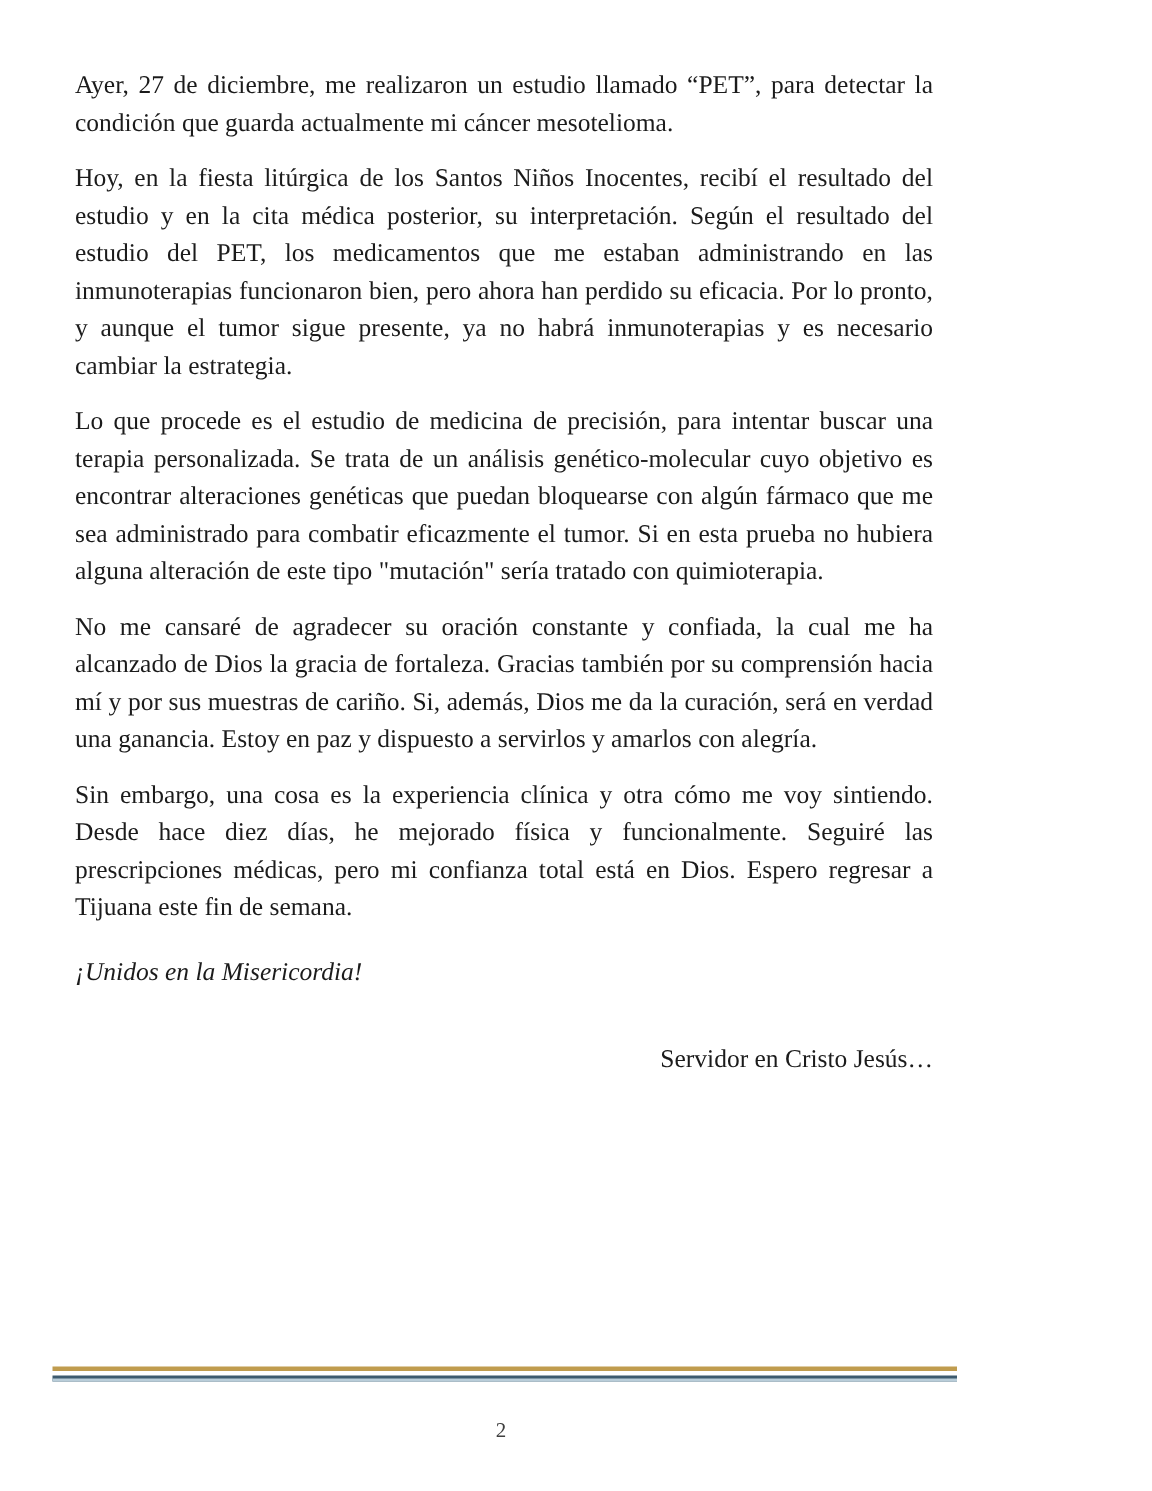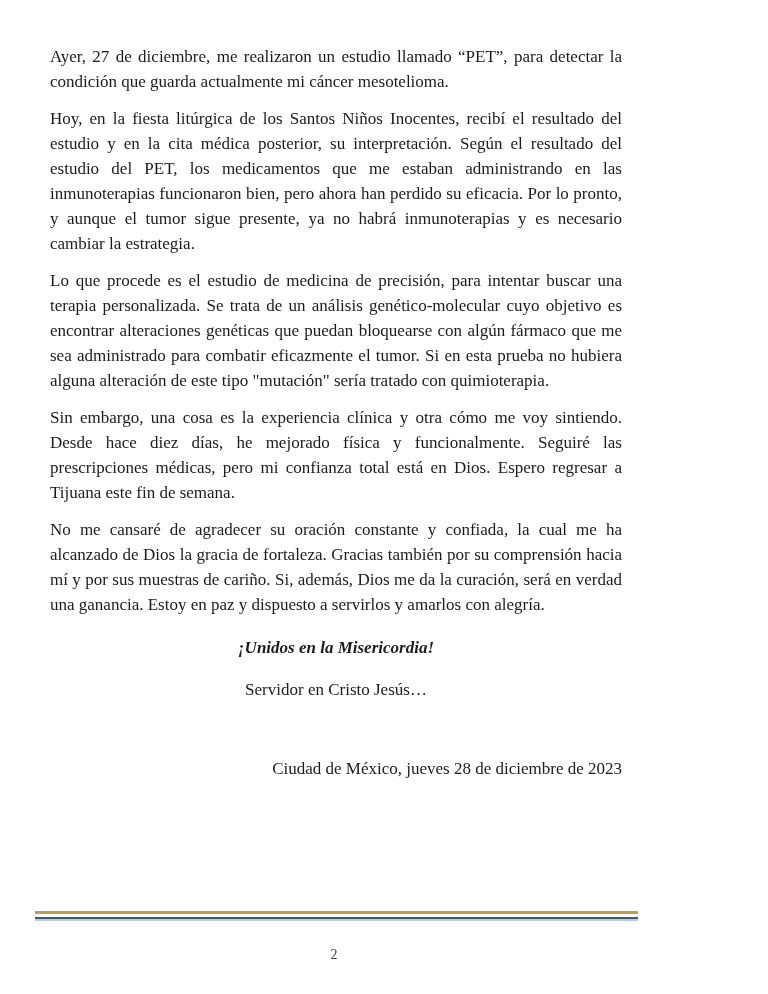--- a/index.html
+++ b/index.html
@@ -22,27 +22,25 @@
     padding: 44px 46px 0 50px;
   }
   .letter p {
     font-size: 17px;
     line-height: 25px;
     margin: 0 0 12px 0;
     text-align: justify;
   }
   p.motto {
     margin: 18px 0 0 0;
-    text-align: center;
     font-style: italic;
-    font-weight: bold;
   }
   p.closing {
-    margin: 17px 0 0 0;
-    text-align: center;
+    margin: 33px 0 0 0;
+    text-align: right;
   }
   .signature {
     margin-top: 36px;
     text-align: center;
   }
   .signature p {
     text-align: center;
     margin: 0;
     line-height: 22px;
   }
@@ -79,27 +77,26 @@
   }
 </style>
 </head>
 <body>
 
 <div class="page">
   <div class="letter">
     <p>Ayer, 27 de diciembre, me realizaron un estudio llamado “PET”, para detectar la condición que guarda actualmente mi cáncer mesotelioma.</p>
     <p>Hoy, en la fiesta litúrgica de los Santos Niños Inocentes, recibí el resultado del estudio y en la cita médica posterior, su interpretación. Según el resultado del estudio del PET, los medicamentos que me estaban administrando en las inmunoterapias funcionaron bien, pero ahora han perdido su eficacia. Por lo pronto, y aunque el tumor sigue presente, ya no habrá inmunoterapias y es necesario cambiar la estrategia.</p>
     <p>Lo que procede es el estudio de medicina de precisión, para intentar buscar una terapia personalizada. Se trata de un análisis genético-molecular cuyo objetivo es encontrar alteraciones genéticas que puedan bloquearse con algún fármaco que me sea administrado para combatir eficazmente el tumor. Si en esta prueba no hubiera alguna alteración de este tipo "mutación" sería tratado con quimioterapia.</p>
+    <p>No me cansaré de agradecer su oración constante y confiada, la cual me ha alcanzado de Dios la gracia de fortaleza. Gracias también por su comprensión hacia mí y por sus muestras de cariño. Si, además, Dios me da la curación, será en verdad una ganancia. Estoy en paz y dispuesto a servirlos y amarlos con alegría.</p>
     <p>Sin embargo, una cosa es la experiencia clínica y otra cómo me voy sintiendo. Desde hace diez días, he mejorado física y funcionalmente. Seguiré las prescripciones médicas, pero mi confianza total está en Dios. Espero regresar a Tijuana este fin de semana.</p>
-    <p>No me cansaré de agradecer su oración constante y confiada, la cual me ha alcanzado de Dios la gracia de fortaleza. Gracias también por su comprensión hacia mí y por sus muestras de cariño. Si, además, Dios me da la curación, será en verdad una ganancia. Estoy en paz y dispuesto a servirlos y amarlos con alegría.</p>
     <p class="motto">¡Unidos en la Misericordia!</p>
     <p class="closing">Servidor en Cristo Jesús…</p>
     <div class="signature">
     </div>
-    <p class="dateline">Ciudad de México, jueves 28 de diciembre de 2023</p>
   </div>
 
   <div class="footer-rules">
     <div class="rule-gold"></div>
     <div class="rule-blue"></div>
   </div>
 
   <div class="page-number">2</div>
 </div>
 

